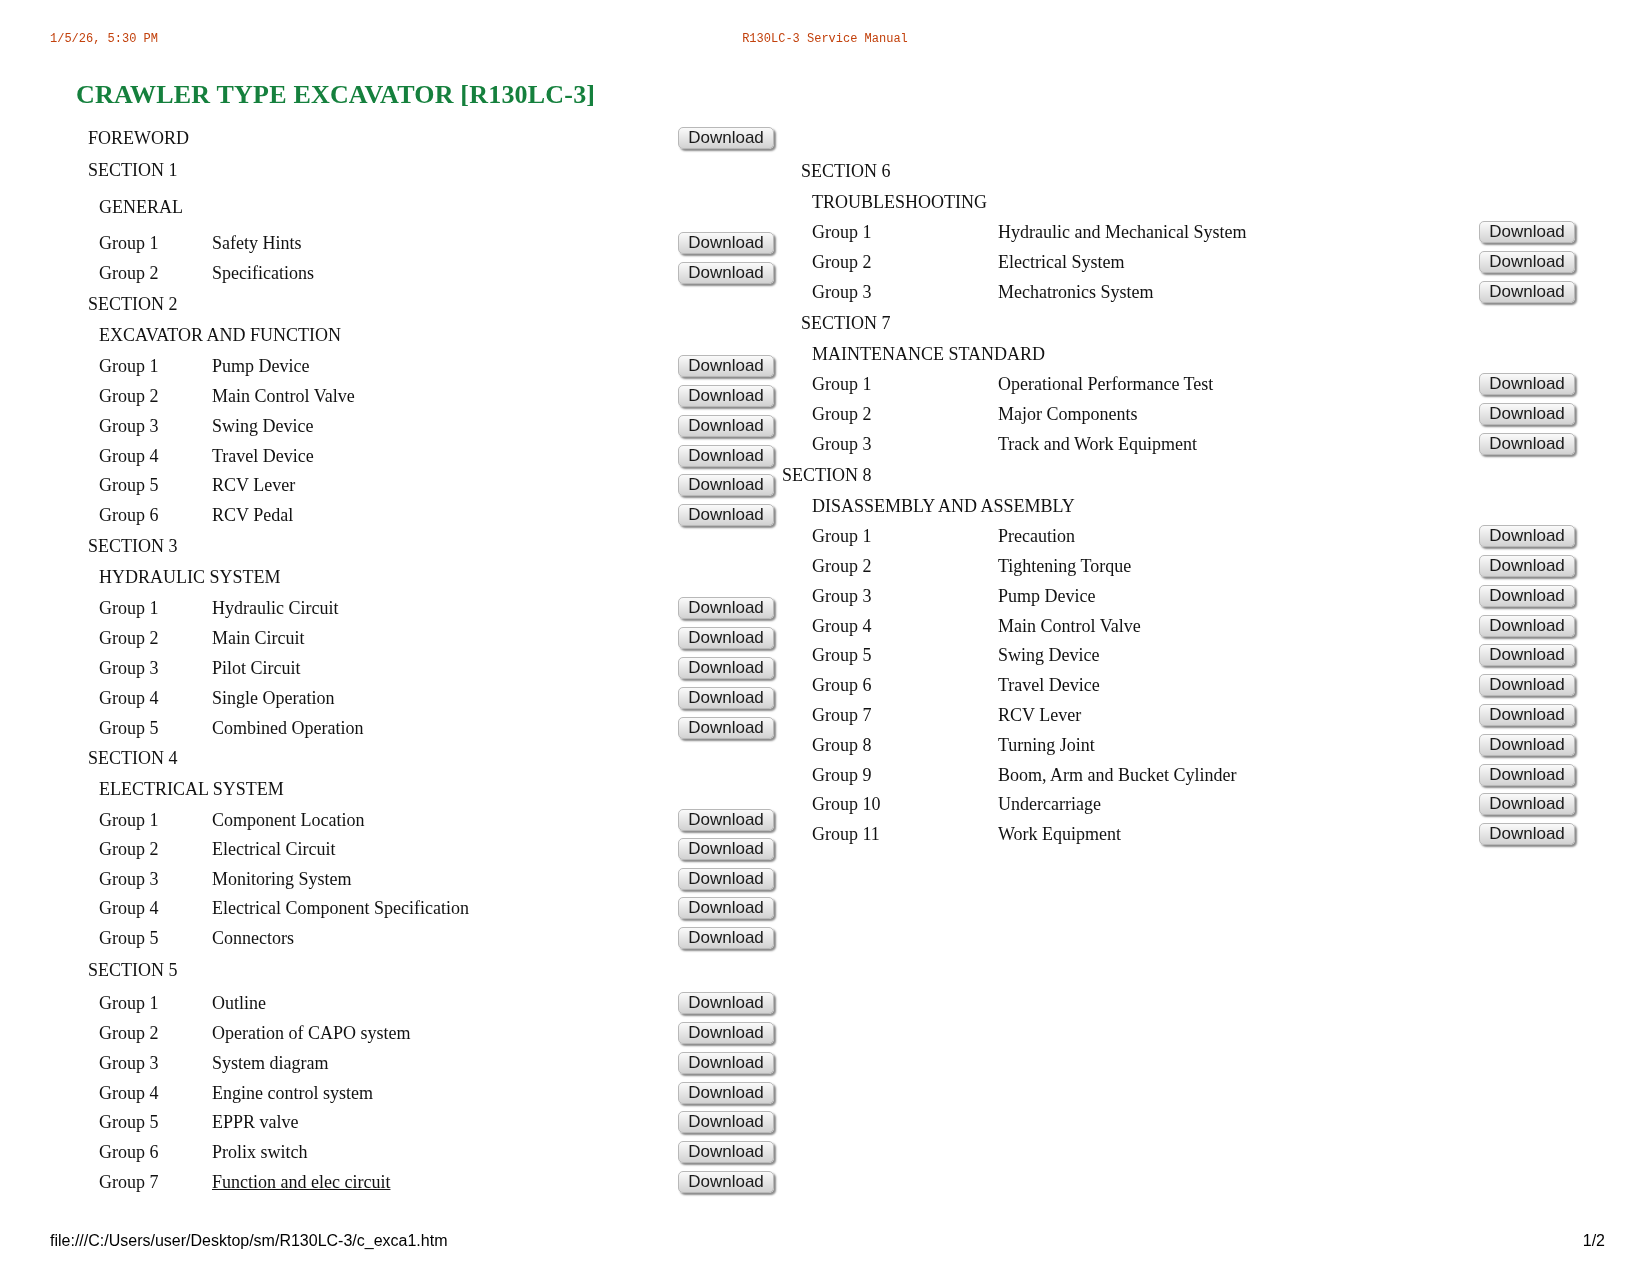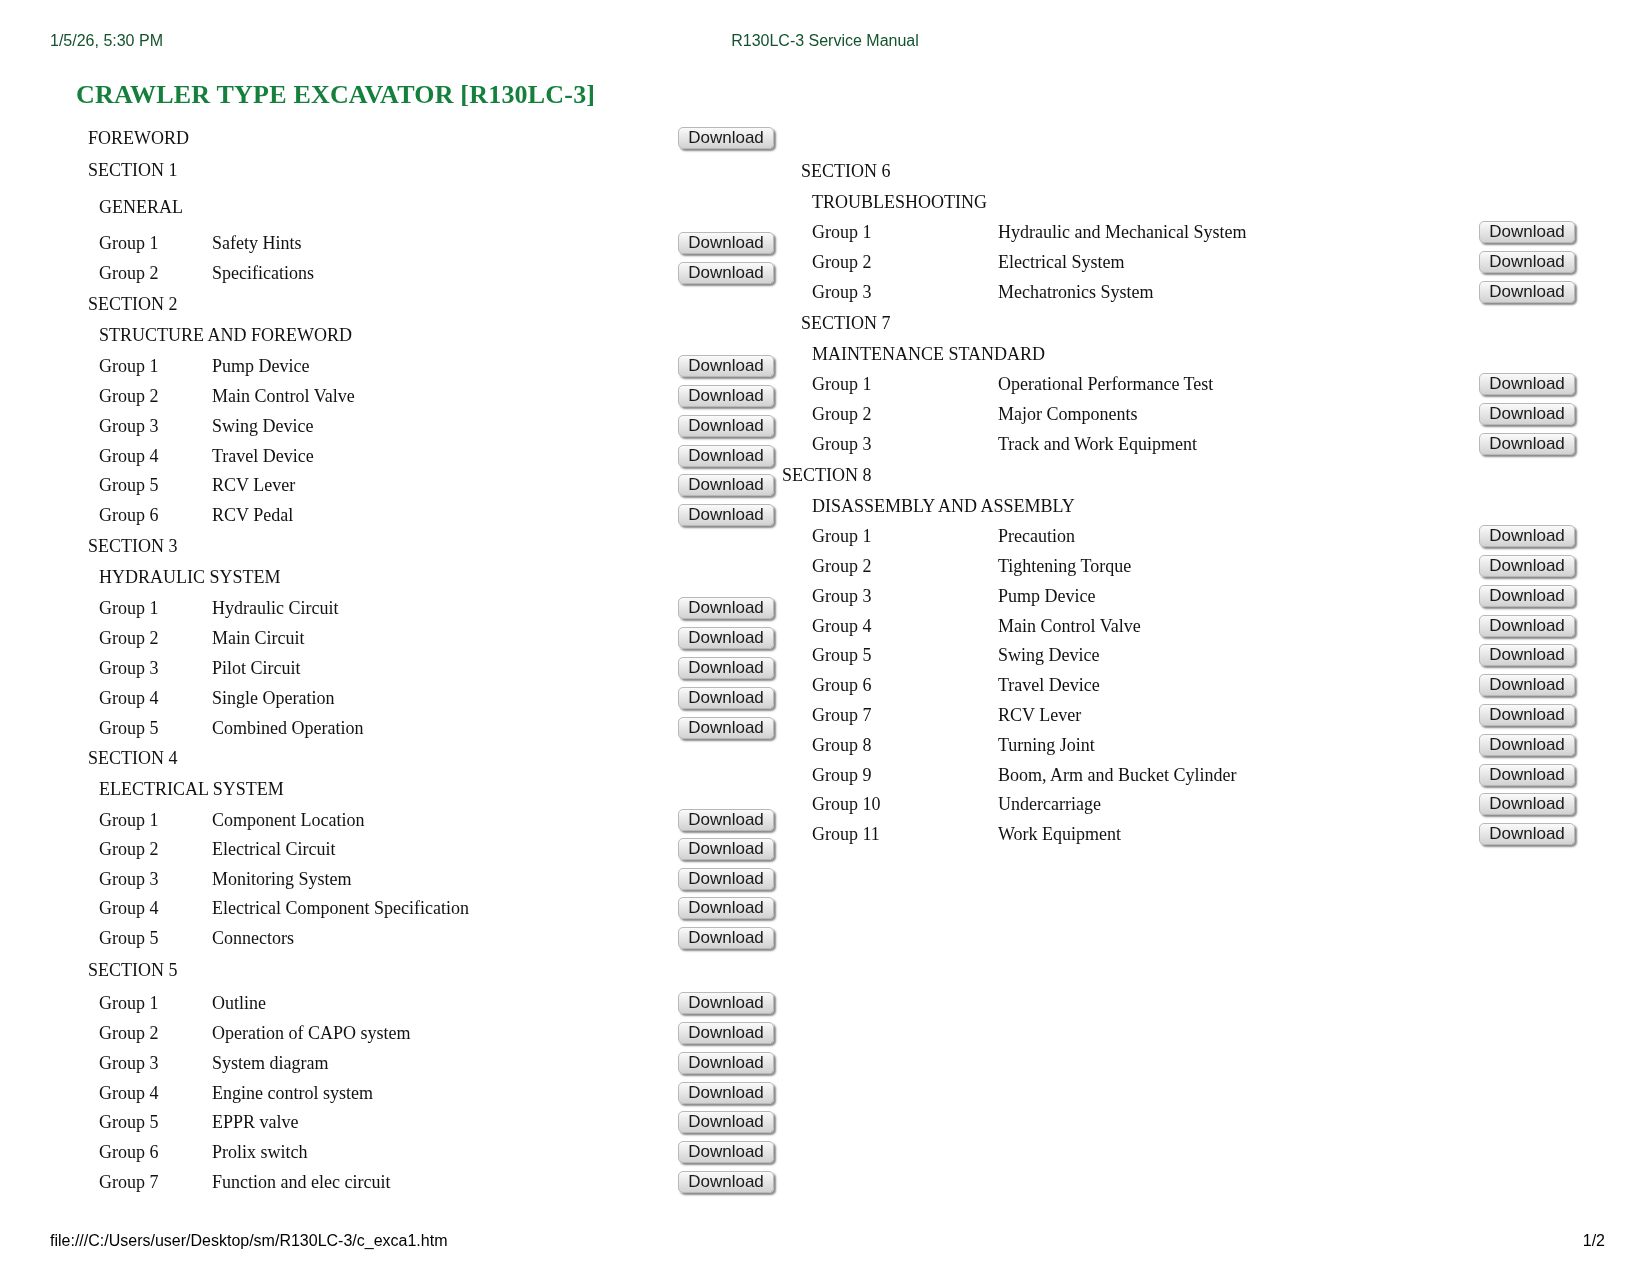--- a/index.html
+++ b/index.html
@@ -1,17 +1,17 @@
 <!DOCTYPE html>
 <html><head>
   <meta charset="utf-8">
   <style>
     html, body { margin: 0; padding: 0; background: #ffffff; }
     body { width: 1650px; height: 1275px; position: relative; overflow: hidden; color: #000; }
-    .hdr { position: absolute; top: 32px; font-family: Liberation Sans, sans-serif; font-size: 16px; color: #14532d; }
+    .hdr { position: absolute; top: 32px; font-family: Liberation Mono, monospace; font-size: 12px; color: #c2410c; }
     .hdr-left { left: 50px; }
     .hdr-center { left: 0; width: 1650px; text-align: center; }
     .ftr { position: absolute; top: 1232px; font-family: "Liberation Sans", sans-serif; font-size: 16px; color: #000; }
     .ftr-left { left: 50px; }
     .ftr-right { right: 45px; }
     .title { position: absolute; left: 76px; top: 80px; font-family: "Liberation Serif", serif; font-weight: bold; font-size: 26px; color: #15803d; letter-spacing: 0.2px; }
     .txt { position: absolute; font-family: "Liberation Serif", serif; font-size: 18px; color: #111; white-space: nowrap; line-height: 22px; }
     .dl-btn {
       position: absolute; width: 96px; height: 22px;
       box-sizing: border-box;
@@ -38,21 +38,21 @@
     <button class="dl-btn" style="left: 678px; top: 127px;">Download</button>
     <div class="txt" style="left: 88px; top: 159px;">SECTION 1</div>
     <div class="txt" style="left: 99px; top: 196px;">GENERAL</div>
     <div class="txt" style="left: 99px; top: 232px;">Group 1</div>
     <div class="txt" style="left: 212px; top: 232px;">Safety Hints</div>
     <button class="dl-btn" style="left: 678px; top: 232px;">Download</button>
     <div class="txt" style="left: 99px; top: 262px;">Group 2</div>
     <div class="txt" style="left: 212px; top: 262px;">Specifications</div>
     <button class="dl-btn" style="left: 678px; top: 262px;">Download</button>
     <div class="txt" style="left: 88px; top: 293px;">SECTION 2</div>
-    <div class="txt" style="left: 99px; top: 324px;">STRUCTURE AND FOREWORD</div>
+    <div class="txt" style="left: 99px; top: 324px;">EXCAVATOR AND FUNCTION</div>
     <div class="txt" style="left: 99px; top: 355px;">Group 1</div>
     <div class="txt" style="left: 212px; top: 355px;">Pump Device</div>
     <button class="dl-btn" style="left: 678px; top: 355px;">Download</button>
     <div class="txt" style="left: 99px; top: 385px;">Group 2</div>
     <div class="txt" style="left: 212px; top: 385px;">Main Control Valve</div>
     <button class="dl-btn" style="left: 678px; top: 385px;">Download</button>
     <div class="txt" style="left: 99px; top: 415px;">Group 3</div>
     <div class="txt" style="left: 212px; top: 415px;">Swing Device</div>
     <button class="dl-btn" style="left: 678px; top: 415px;">Download</button>
     <div class="txt" style="left: 99px; top: 445px;">Group 4</div>
@@ -111,21 +111,21 @@
     <div class="txt" style="left: 99px; top: 1082px;">Group 4</div>
     <div class="txt" style="left: 212px; top: 1082px;">Engine control system</div>
     <button class="dl-btn" style="left: 678px; top: 1082px;">Download</button>
     <div class="txt" style="left: 99px; top: 1111px;">Group 5</div>
     <div class="txt" style="left: 212px; top: 1111px;">EPPR valve</div>
     <button class="dl-btn" style="left: 678px; top: 1111px;">Download</button>
     <div class="txt" style="left: 99px; top: 1141px;">Group 6</div>
     <div class="txt" style="left: 212px; top: 1141px;">Prolix switch</div>
     <button class="dl-btn" style="left: 678px; top: 1141px;">Download</button>
     <div class="txt" style="left: 99px; top: 1171px;">Group 7</div>
-    <div class="txt" style="left: 212px; top: 1171px;">Function and elec circuit</div>
+    <div class="txt" style="left: 212px; top: 1171px; text-decoration: underline;">Function and elec circuit</div>
     <button class="dl-btn" style="left: 678px; top: 1171px;">Download</button>
     <div class="txt" style="left: 801px; top: 160px;">SECTION 6</div>
     <div class="txt" style="left: 812px; top: 191px;">TROUBLESHOOTING</div>
     <div class="txt" style="left: 812px; top: 221px;">Group 1</div>
     <div class="txt" style="left: 998px; top: 221px;">Hydraulic and Mechanical System</div>
     <button class="dl-btn" style="left: 1479px; top: 221px;">Download</button>
     <div class="txt" style="left: 812px; top: 251px;">Group 2</div>
     <div class="txt" style="left: 998px; top: 251px;">Electrical System</div>
     <button class="dl-btn" style="left: 1479px; top: 251px;">Download</button>
     <div class="txt" style="left: 812px; top: 281px;">Group 3</div>

